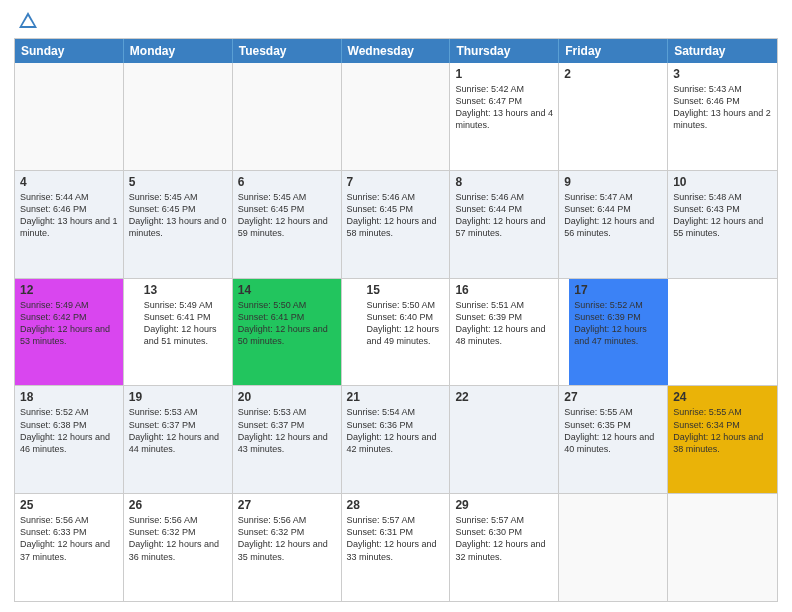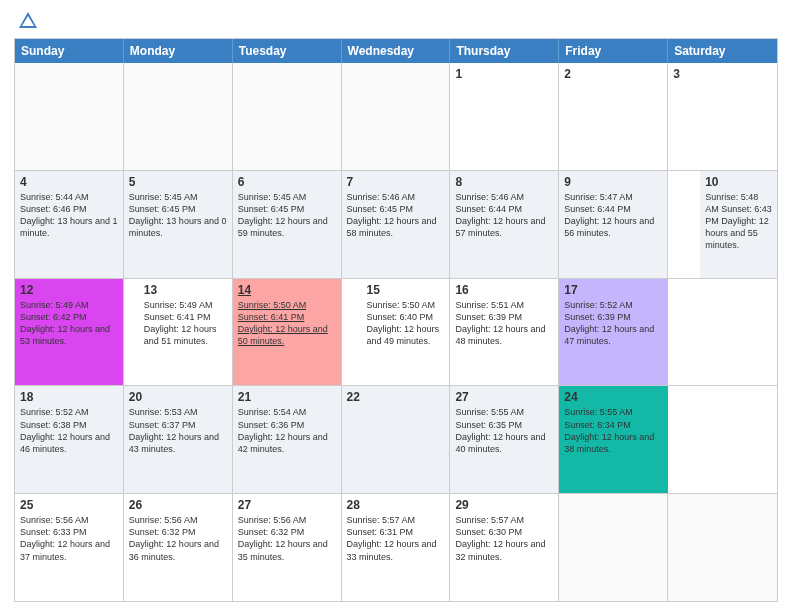--- a/index.html
+++ b/index.html
@@ -151,26 +151,32 @@
         <div class="cal-header-cell">Saturday</div>
       </div>
     <div class="cal-body">
     <div class="cal-week">
           <div class="cal-cell empty" style="background: rgb(249, 249, 249);"></div>
           <div class="cal-cell empty" style="background: rgb(249, 249, 249);"></div>
           <div class="cal-cell empty" style="background: rgb(249, 249, 249);"></div>
           <div class="cal-cell empty" style="background: rgb(249, 249, 249);"></div>
           <div class="cal-cell" style="background: rgb(255, 255, 255);">
             <span class="day-number">1</span>
+            <div class="day-info">Sunrise: 5:42 AM
+Sunset: 6:47 PM
+Daylight: 13 hours and 4 minutes.</div>
           </div>
           <div class="cal-cell" style="background: rgb(255, 255, 255);">
             <span class="day-number">2</span>
           </div>
           <div class="cal-cell" style="background: rgb(255, 255, 255);">
             <span class="day-number">3</span>
+            <div class="day-info">Sunrise: 5:43 AM
+Sunset: 6:46 PM
+Daylight: 13 hours and 2 minutes.</div>
           </div>
         </div>
         <div class="cal-week">
           <div class="cal-cell" style="background: rgb(238, 242, 247);">
             <span class="day-number">4</span>
             <div class="day-info">Sunrise: 5:44 AM
 Sunset: 6:46 PM
 Daylight: 13 hours and 1 minute.</div>
           </div>
           <div class="cal-cell" style="background: rgb(238, 242, 247);">
@@ -196,94 +202,100 @@
             <div class="day-info">Sunrise: 5:46 AM
 Sunset: 6:44 PM
 Daylight: 12 hours and 57 minutes.</div>
           </div>
           <div class="cal-cell" style="background: rgb(238, 242, 247);">
             <span class="day-number">9</span>
             <div class="day-info">Sunrise: 5:47 AM
 Sunset: 6:44 PM
 Daylight: 12 hours and 56 minutes.</div>
           </div>
-          <div class="cal-cell" style="background: rgb(238, 242, 247); margin-left: 32px;">
+          <div class="cal-cell" style="background: rgb(238, 242, 247);">
             <span class="day-number">10</span>
             <div class="day-info">Sunrise: 5:48 AM
 Sunset: 6:43 PM
 Daylight: 12 hours and 55 minutes.</div>
           </div>
         </div>
         <div class="cal-week">
           <div class="cal-cell" style="background: #d946ef;">
             <span class="day-number">12</span>
             <div class="day-info">Sunrise: 5:49 AM
 Sunset: 6:42 PM
 Daylight: 12 hours and 53 minutes.</div>
           </div>
           <div class="cal-cell" style="background: rgb(255, 255, 255); margin-left: 15px;">
             <span class="day-number">13</span>
             <div class="day-info">Sunrise: 5:49 AM
 Sunset: 6:41 PM
 Daylight: 12 hours and 51 minutes.</div>
           </div>
-          <div class="cal-cell" style="background: #fca5a5; text-decoration: underline;">
+          <div class="cal-cell" style="background: #22c55e;">
             <span class="day-number">14</span>
             <div class="day-info">Sunrise: 5:50 AM
 Sunset: 6:41 PM
 Daylight: 12 hours and 50 minutes.</div>
           </div>
           <div class="cal-cell" style="background: rgb(255, 255, 255); margin-left: 20px;">
             <span class="day-number">15</span>
             <div class="day-info">Sunrise: 5:50 AM
 Sunset: 6:40 PM
 Daylight: 12 hours and 49 minutes.</div>
           </div>
           <div class="cal-cell" style="background: rgb(255, 255, 255);">
             <span class="day-number">16</span>
             <div class="day-info">Sunrise: 5:51 AM
 Sunset: 6:39 PM
 Daylight: 12 hours and 48 minutes.</div>
           </div>
-          <div class="cal-cell" style="background: #c4b5fd;">
+          <div class="cal-cell" style="background: #3b82f6; margin-left: 10px;">
             <span class="day-number">17</span>
             <div class="day-info">Sunrise: 5:52 AM
 Sunset: 6:39 PM
 Daylight: 12 hours and 47 minutes.</div>
           </div>
         </div>
         <div class="cal-week">
           <div class="cal-cell" style="background: rgb(238, 242, 247);">
             <span class="day-number">18</span>
             <div class="day-info">Sunrise: 5:52 AM
 Sunset: 6:38 PM
 Daylight: 12 hours and 46 minutes.</div>
           </div>
           <div class="cal-cell" style="background: rgb(238, 242, 247);">
+            <span class="day-number">19</span>
+            <div class="day-info">Sunrise: 5:53 AM
+Sunset: 6:37 PM
+Daylight: 12 hours and 44 minutes.</div>
+          </div>
+          <div class="cal-cell" style="background: rgb(238, 242, 247);">
             <span class="day-number">20</span>
             <div class="day-info">Sunrise: 5:53 AM
 Sunset: 6:37 PM
 Daylight: 12 hours and 43 minutes.</div>
           </div>
           <div class="cal-cell" style="background: rgb(238, 242, 247);">
             <span class="day-number">21</span>
             <div class="day-info">Sunrise: 5:54 AM
 Sunset: 6:36 PM
 Daylight: 12 hours and 42 minutes.</div>
           </div>
           <div class="cal-cell" style="background: rgb(238, 242, 247);">
             <span class="day-number">22</span>
           </div>
           <div class="cal-cell" style="background: rgb(238, 242, 247);">
             <span class="day-number">27</span>
             <div class="day-info">Sunrise: 5:55 AM
 Sunset: 6:35 PM
 Daylight: 12 hours and 40 minutes.</div>
           </div>
-          <div class="cal-cell" style="background: #14b8a6;">
+          <div class="cal-cell" style="background: #eab308;">
             <span class="day-number">24</span>
             <div class="day-info">Sunrise: 5:55 AM
 Sunset: 6:34 PM
 Daylight: 12 hours and 38 minutes.</div>
           </div>
         </div>
         <div class="cal-week">
           <div class="cal-cell" style="background: rgb(255, 255, 255);">
             <span class="day-number">25</span>
             <div class="day-info">Sunrise: 5:56 AM

